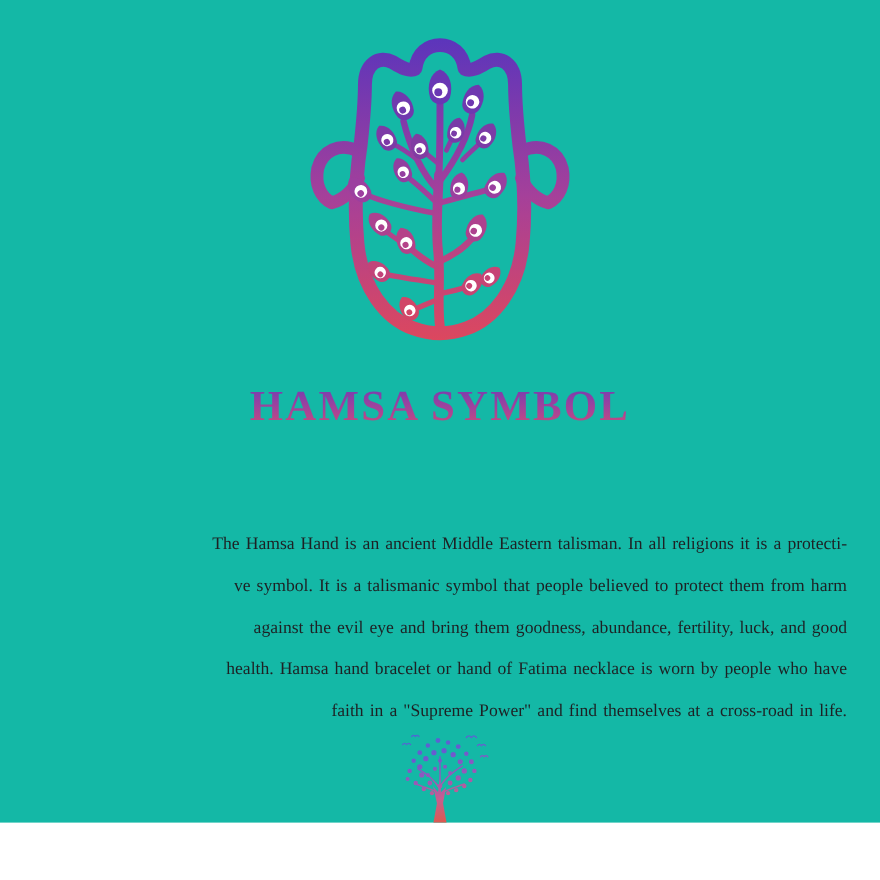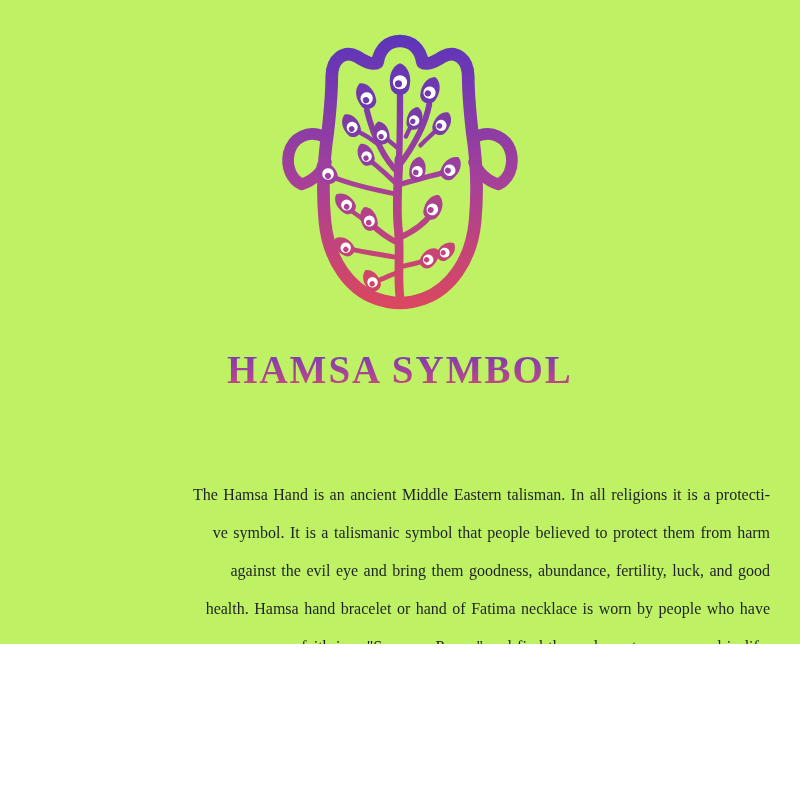--- a/index.html
+++ b/index.html
@@ -1,17 +1,17 @@
 <!DOCTYPE html>
 <html><head>
 <meta charset="utf-8">
 <style>
   html,body{margin:0;padding:0;background:#ffffff;}
   .canvas{
-    position:relative;width:800px;height:644px;background:#bef264;
+    position:relative;width:800px;height:748px;background:#14b8a6;
     font-family:"Liberation Sans",sans-serif;overflow:hidden;
   }
   .hamsa-wrap{position:absolute;top:36px;left:0;width:100%;display:flex;justify-content:center;}
   .hamsa-wrap svg{overflow:visible;}
   .page-title{
     position:absolute;top:347px;left:0;width:100%;text-align:center;
     font-family:"Liberation Serif",serif;font-weight:bold;font-size:39px;letter-spacing:2px;
     background:linear-gradient(180deg,#6a3bb6 0%,#a4439a 55%,#d44d72 100%);
     -webkit-background-clip:text;background-clip:text;color:transparent;
   }

